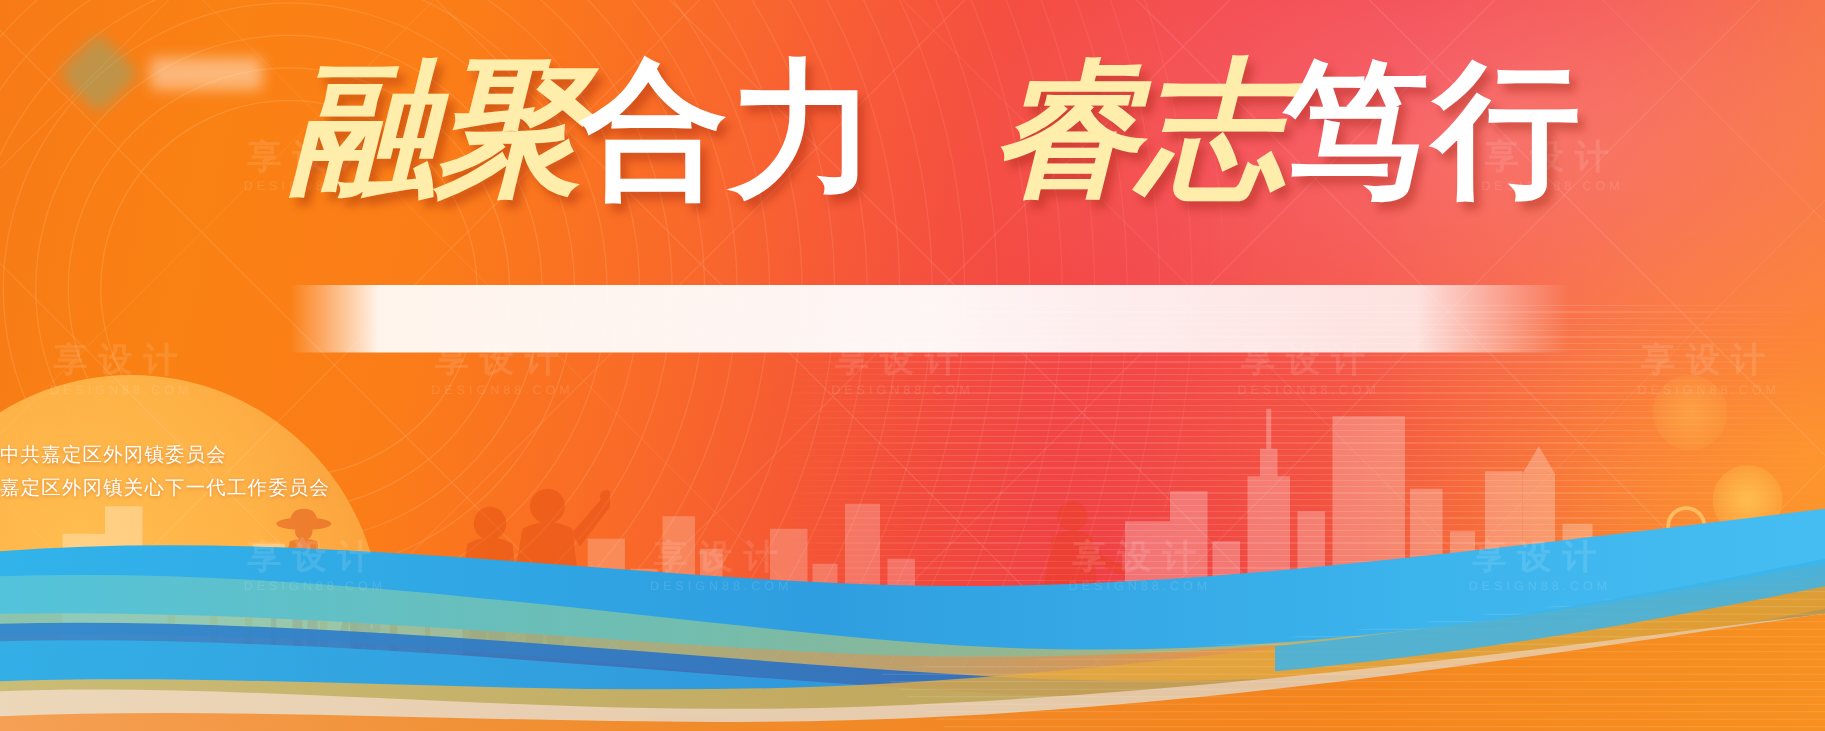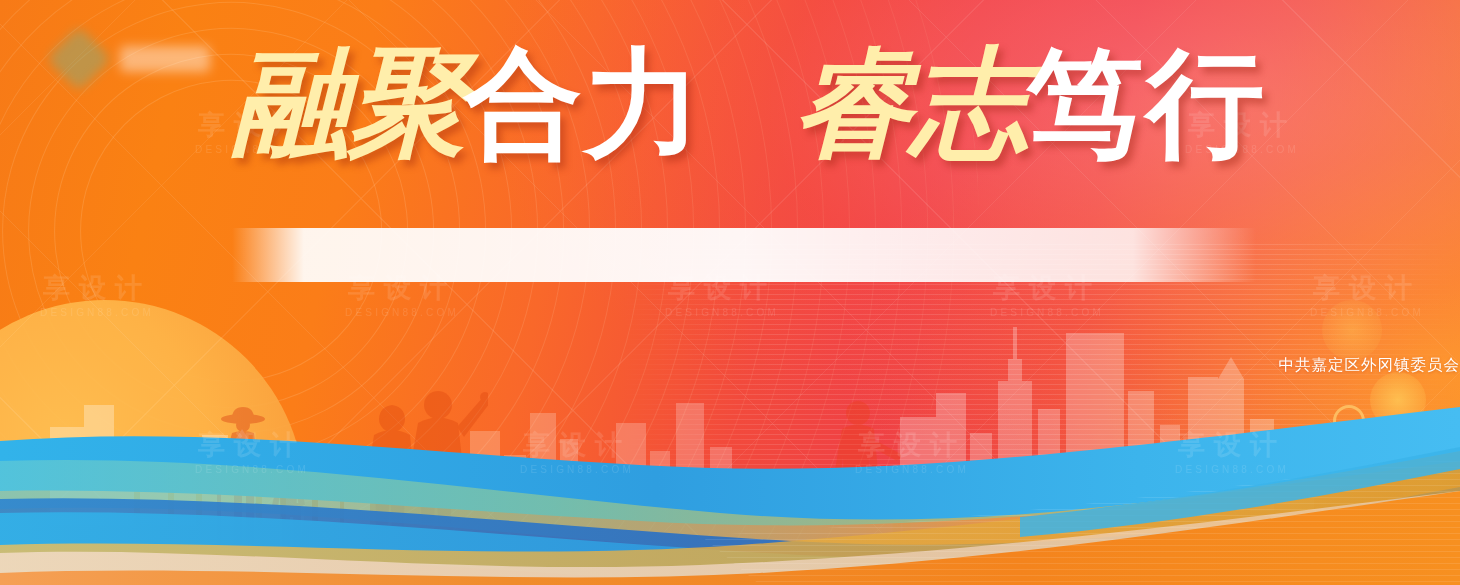--- a/index.html
+++ b/index.html
@@ -93,21 +93,21 @@
                rgba(255,255,255,.95) 50%, rgba(255,255,255,.82) 88%, rgba(255,255,255,0) 100%);
   }
   .subtitle{
     position:absolute;left:0;right:0;top:231px;text-align:center;white-space:nowrap;
     color:#f0341f;font-size:33px;font-weight:700;line-height:50px;letter-spacing:.5px;
     font-family:"Liberation Sans","DejaVu Sans",sans-serif;
   }
 
   
   .orgblock{
-    position:absolute;left:0;right:0;top:352px;text-align:right;color:#ffffff;
+    position:absolute;left:0;right:0;top:352px;text-align:left;color:#ffffff;
     font-size:15.5px;line-height:26px;font-weight:400;letter-spacing:1px;
     text-shadow:0 1px 3px rgba(170,50,10,.35);
   }
   .orgblock div{white-space:nowrap;}
 </style>
 </head>
 <body>
 
 <div id="poster">
 
@@ -400,15 +400,16 @@
     </div>
 
   <div class="headline">
     <span class="h-gold">融聚</span><span class="h-white">合力</span><span class="h-gap"></span><span class="h-gold">睿志</span><span class="h-white">笃行</span>
   </div>
 
   <div class="band noclick"></div>
 
   <div class="orgblock" id="orgblock">
       <div>中共嘉定区外冈镇委员会</div>
+      <div>嘉定区外冈镇关心下一代工作委员会</div>
     </div>
 
 </div>
 
 </body></html>

